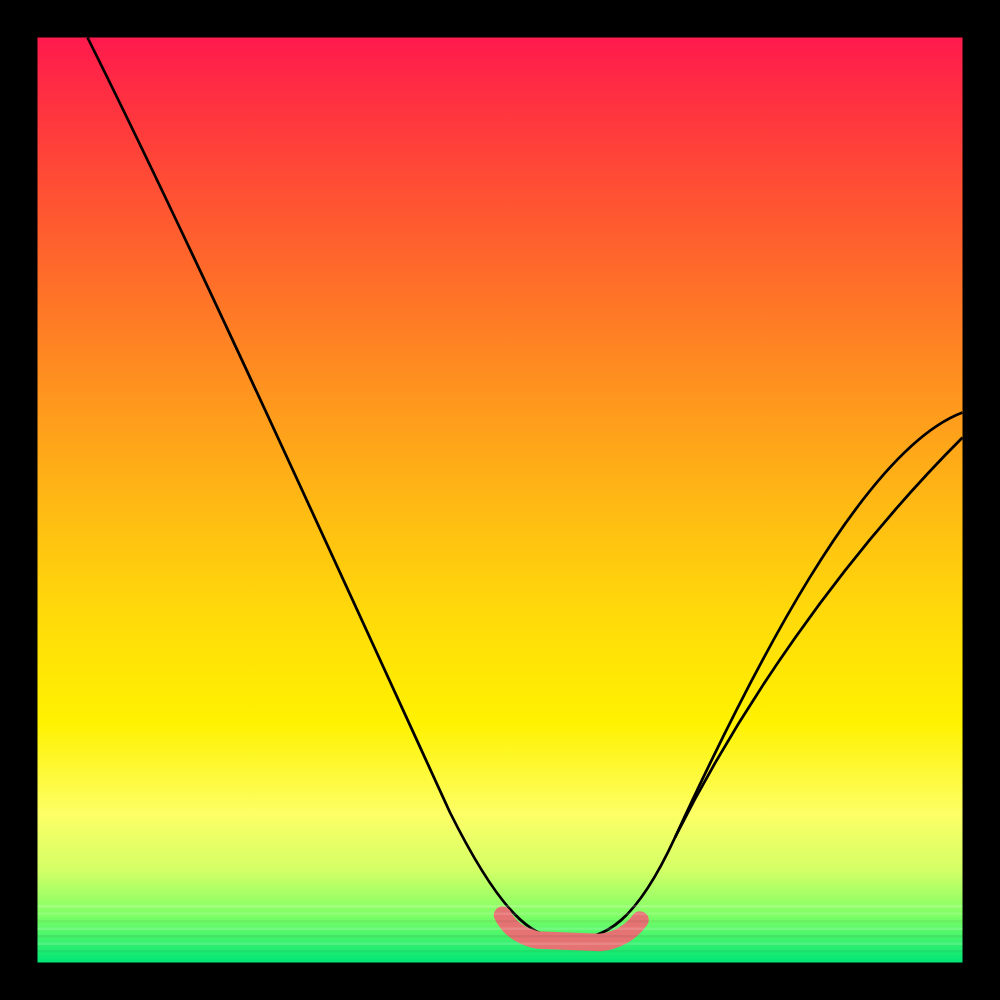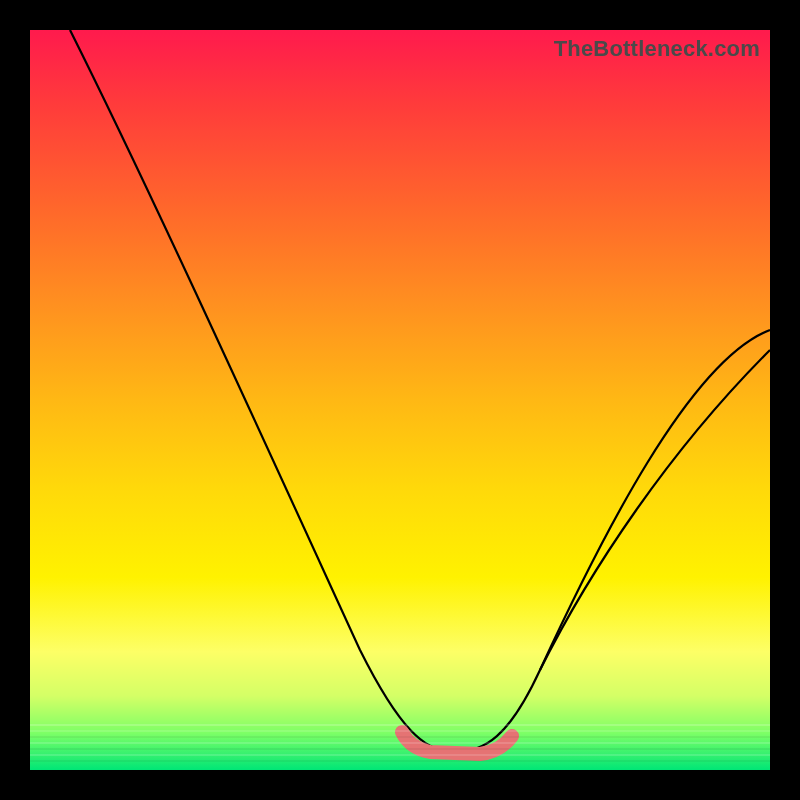--- a/index.html
+++ b/index.html
@@ -64,21 +64,20 @@
     width: 100%;
     height: 2px;
   }
 </style>
 </head>
 <body>
 
 <div class="frame">
   <div class="plot-area">
 
-    <div class="watermark">TheBottleneck.com</div>
 
     <svg class="curve" viewBox="0 0 740 740" preserveAspectRatio="none">
 
       <path class="main-curve" d="M 40 0
                C 120 160, 220 380, 330 620
                C 370 700, 395 720, 420 722
                C 455 724, 480 705, 510 640
                C 570 510, 660 330, 740 300"></path>
 
       <path class="main-curve" d="M 510 640

